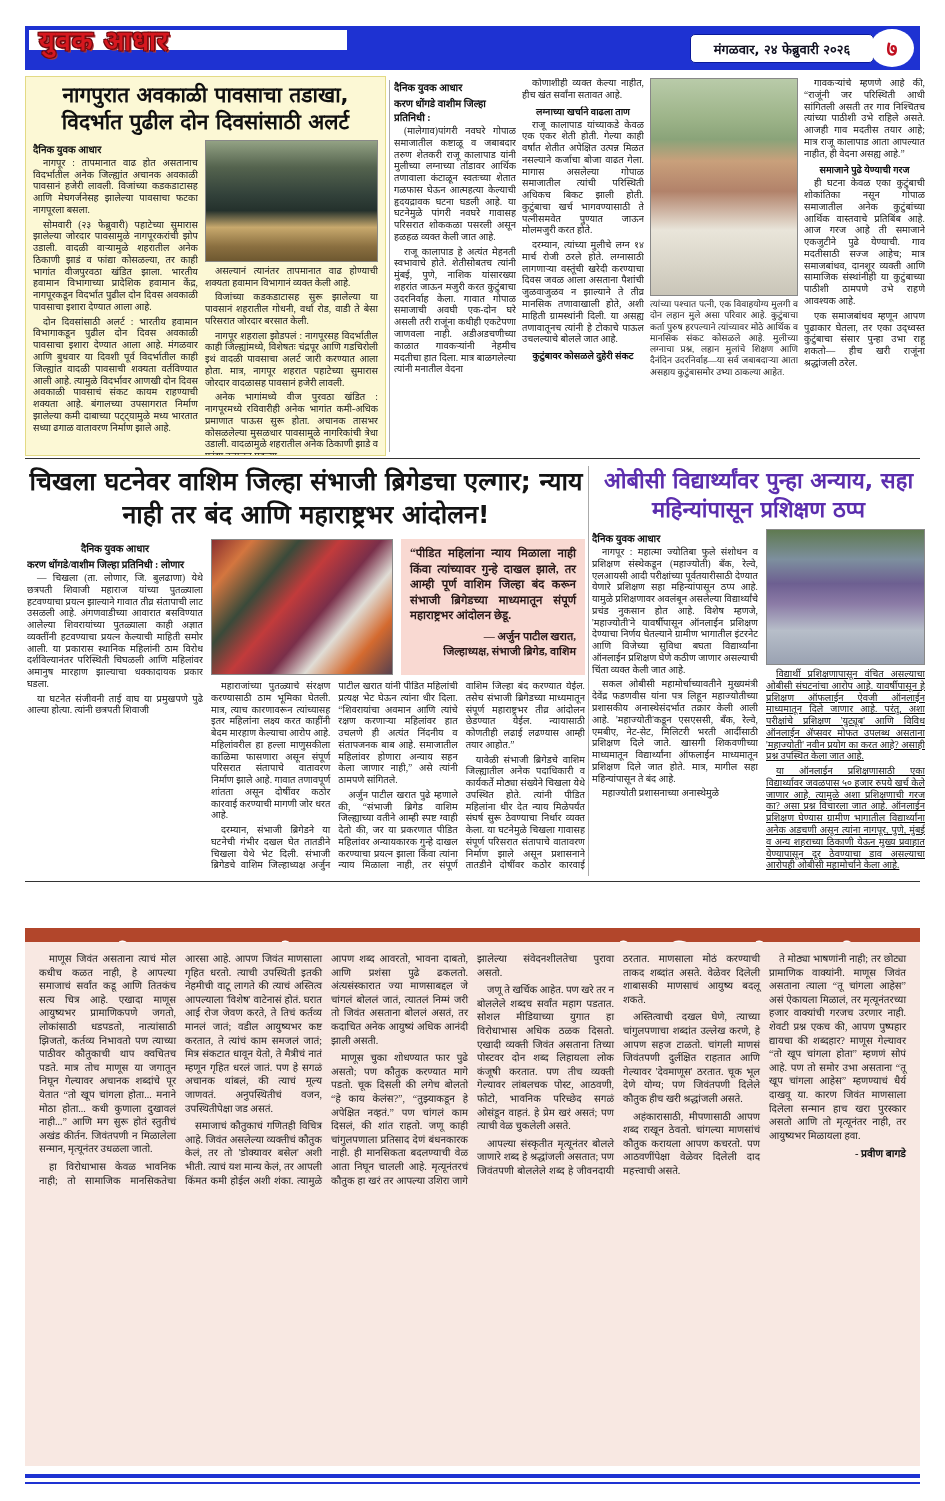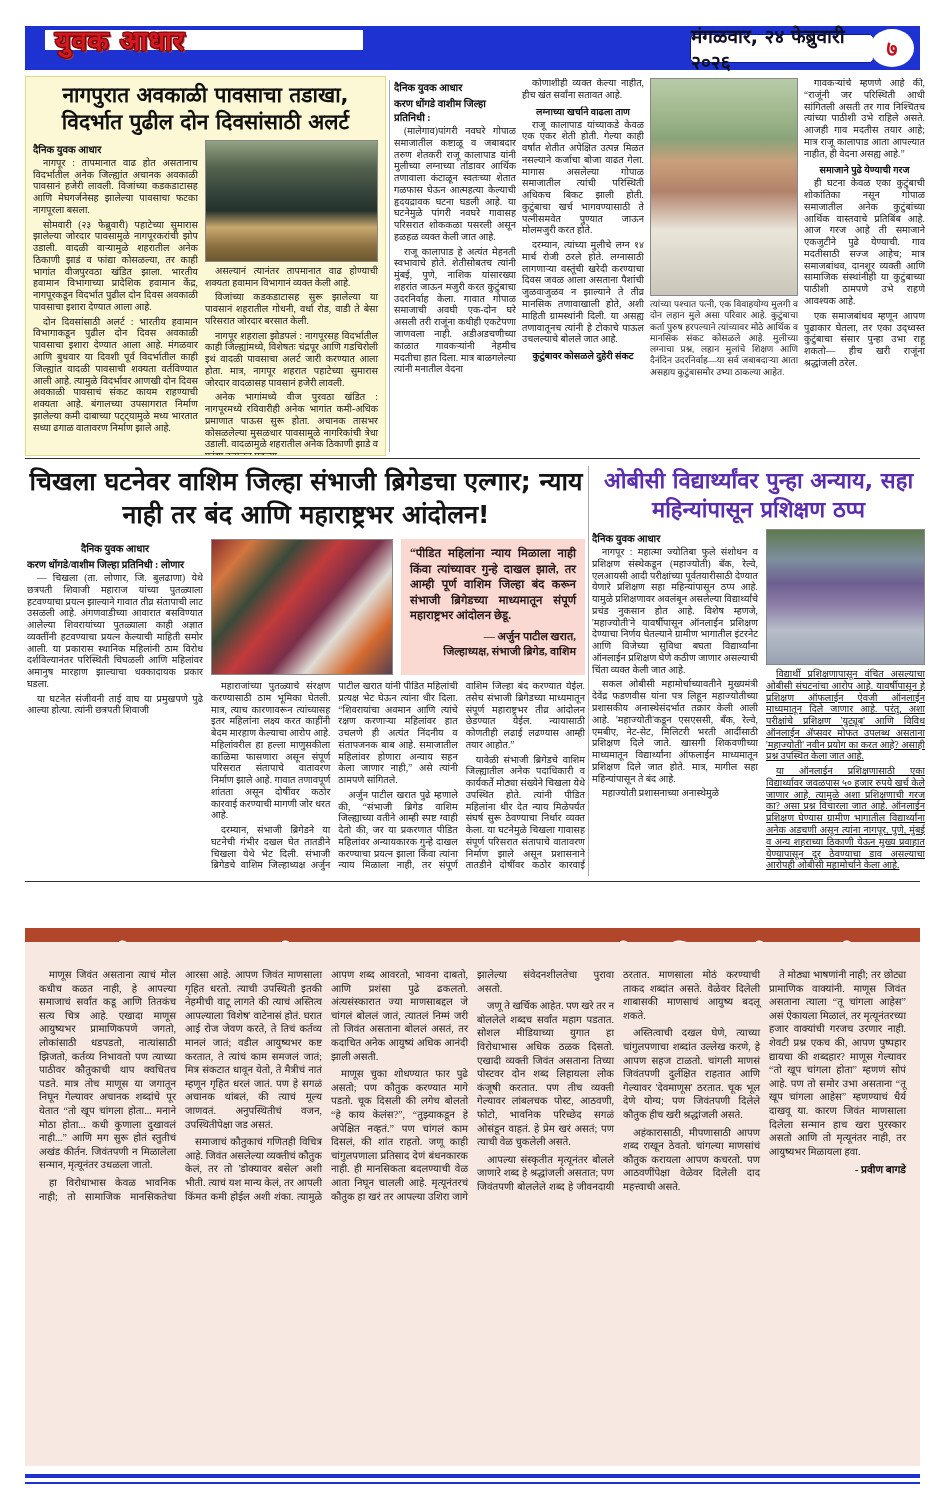--- a/index.html
+++ b/index.html
@@ -1,27 +1,27 @@
 <!DOCTYPE html>
 <html><head>
 <meta charset="utf-8">
 <style>
   html,body{margin:0;padding:0;background:#e8e8e8;}
   .page{position:relative;width:945px;height:1501px;background:#ffffff;margin:0 auto;overflow:hidden;
         font-family:"Liberation Serif","DejaVu Serif",serif;}
   
   .masthead{position:absolute;left:25px;top:26px;width:895px;height:44px;background:#1e32d2;}
-  .logo-patch{position:absolute;left:20px;top:4px;width:318px;height:20px;background:#ffffff;
+  .logo-patch{position:absolute;left:4px;top:4px;width:318px;height:20px;background:#ffffff;
               display:flex;align-items:center;padding-left:10px;box-sizing:border-box;}
   .logo-text{font-family:"DejaVu Sans",sans-serif;font-weight:800;font-size:27px;color:#d6181f;
              letter-spacing:1px;line-height:1;
              text-shadow:1px 1px 0 #6e0a0e,-1px -1px 0 #6e0a0e,1px -1px 0 #6e0a0e,-1px 1px 0 #6e0a0e,2px 2px 0 #b03a3a;}
   .date-pill{position:absolute;right:46px;top:8px;width:182px;height:27px;background:#ffffff;
              border:1px solid #0a1a9a;border-radius:5px;display:flex;align-items:center;justify-content:center;
-             font-family:"DejaVu Sans",sans-serif;font-size:19px;font-weight:700;color:#101020;}
+             font-family:"DejaVu Sans",sans-serif;font-size:13px;font-weight:700;color:#101020;}
   .page-circle{position:absolute;right:6px;top:3px;width:44px;height:38px;background:#ffffff;border-radius:50%;
                display:flex;align-items:center;justify-content:center;
                font-family:"DejaVu Sans",sans-serif;font-size:21px;font-weight:800;color:#c01020;}
   
   .art{position:absolute;box-sizing:border-box;overflow:hidden;}
   .hl{font-family:"DejaVu Sans",sans-serif;font-weight:800;text-align:center;margin:0;}
   .cols{display:flex;gap:7px;}
   .col{overflow:hidden;}
   p.b{font-size:9.5px;line-height:1.24;text-align:justify;margin:0 0 3px;color:#1b1b1b;text-indent:10px;}
   p.byline{font-size:10px;font-weight:bold;margin:2px 0 2px;color:#111;text-indent:0;}
@@ -46,21 +46,21 @@
   .quote-attr{font-size:11px;font-weight:bold;text-align:right;margin:4px 0 0;color:#2a1a1a;}
   .flow3{column-count:3;column-gap:8px;margin-top:6px;height:192px;overflow:hidden;}
   .obc{left:592px;top:462px;width:333px;height:419px;padding:4px 0;}
   .obc .hl{font-size:22px;line-height:1.32;color:#5c2eae;margin-bottom:5px;}
   .photo-students{height:136px;background:
       linear-gradient(180deg,#5f7a50 0%,#7d8f9e 22%,#6d5f91 40%,#8b7ba6 55%,#b7bec9 75%,#9aa2b2 100%);}
   .award-banner{position:absolute;left:25px;top:928px;width:895px;height:58px;background:#b2462b;
                 display:flex;align-items:center;justify-content:center;}
   .award-banner .hl{font-size:29px;color:#ffffff;line-height:1;}
   .award-body{position:absolute;left:25px;top:942px;width:895px;height:524px;background:#f8e8e2;
-              padding:26px 14px;box-sizing:border-box;column-count:6;column-gap:9px;overflow:hidden;}
+              padding:10px 14px;box-sizing:border-box;column-count:6;column-gap:9px;overflow:hidden;}
   .award-body p.b{font-size:10px;line-height:1.36;margin-bottom:4px;}
   .award-author{font-size:10.5px;font-weight:bold;text-align:right;margin-top:4px;color:#111;}
   
   .h-rule{position:absolute;left:25px;width:895px;height:0;border-top:1.5px solid #333;}
   .v-rule{position:absolute;width:0;border-left:1px solid #aaa;}
   .bottom-rule-thick{position:absolute;left:25px;top:1474px;width:895px;height:4px;background:#1e32d2;}
   .bottom-rule-thin{position:absolute;left:25px;top:1482px;width:895px;height:2px;background:#1e32d2;}
 </style>
 </head>
 <body>

